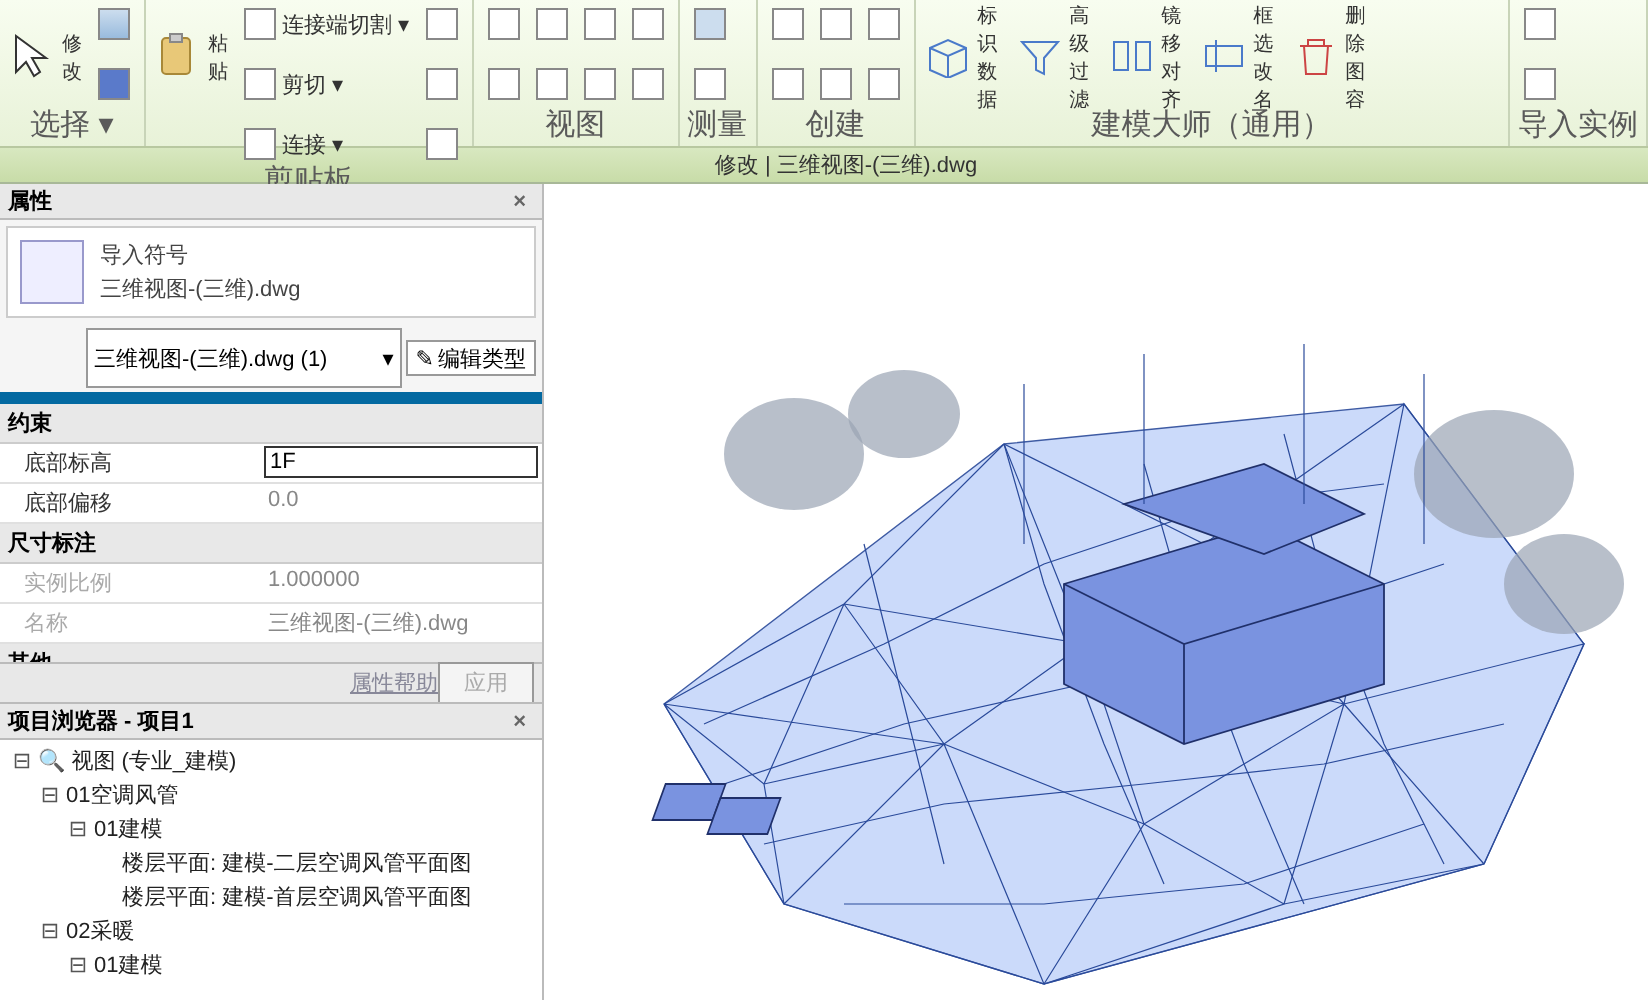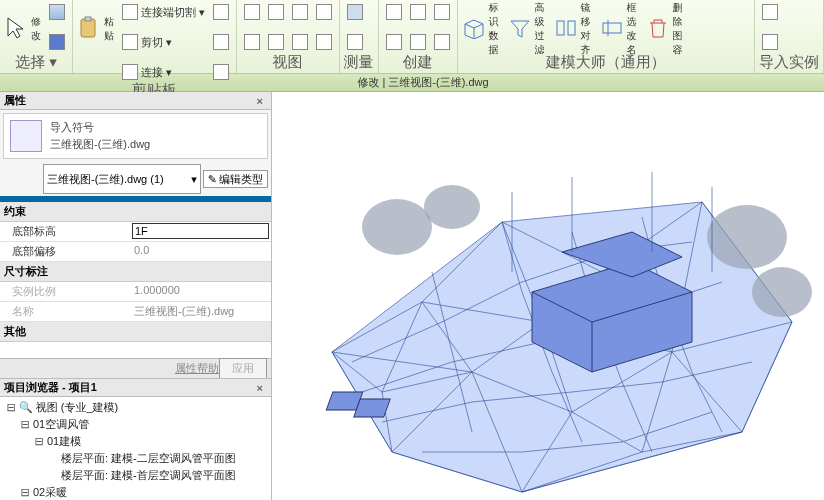--- a/index.html
+++ b/index.html
@@ -46,21 +46,21 @@
 .prop-label { width: 130px; padding: 2px 4px 2px 12px; background: #fff; color: #333; }
 .prop-value { flex: 1; padding: 1px 2px; background: #fff; }
 .prop-value input { width: 100%; height: 16px; border: 1px solid #333; padding: 0 2px; font-size: 11px; }
 .prop-value.readonly { color: #888; padding: 2px 4px; }
 
 
 .prop-footer { height: 20px; display: flex; align-items: center; justify-content: flex-end; padding: 0 4px; background: #e8e8e8; border-top: 1px solid #bbb; }
 .prop-footer .apply { border: 1px solid #999; background: #f4f4f4; color: #aaa; padding: 2px 12px; }
 
 
-.browser { border-top: 1px solid #bbb; display: flex; flex-direction: column; height: 122px; }
+.browser { border-top: 1px solid #bbb; display: flex; flex-direction: column; height: 149px; }
 .tree { flex: 1; overflow: auto; background: #fff; padding: 2px; }
 .tree-item { display: flex; align-items: center; gap: 3px; padding: 1px 0 1px 4px; cursor: pointer; color: #222; white-space: nowrap; }
 .tree-item.d1 { padding-left: 18px; }
 .tree-item.d2 { padding-left: 32px; }
 .tree-item.d3 { padding-left: 46px; }
 .expander { width: 10px; text-align: center; color: #555; cursor: pointer; }
 
 
 .viewport-svg { position: absolute; inset: 0; }
 

